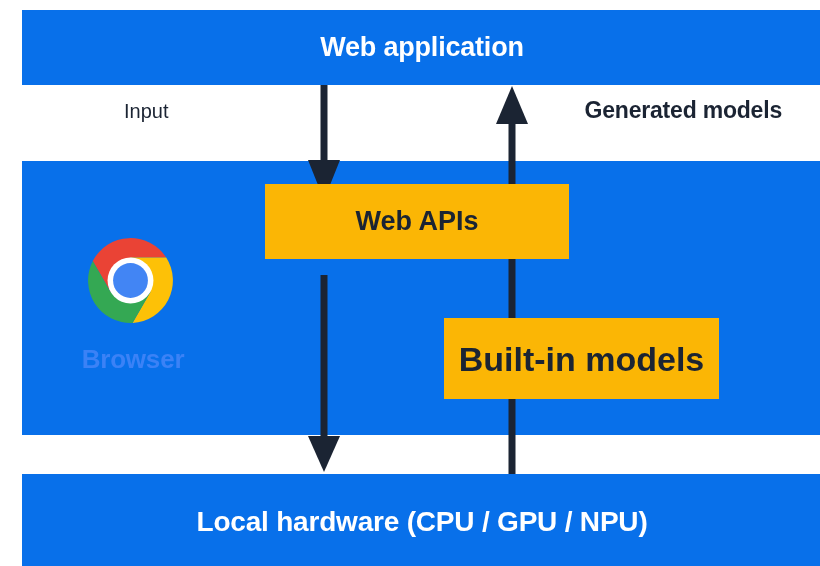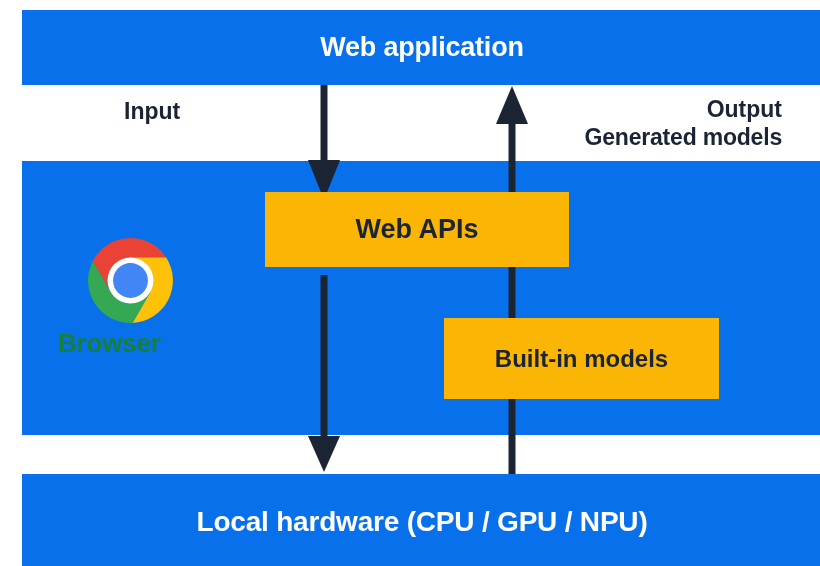--- a/index.html
+++ b/index.html
@@ -35,56 +35,55 @@
   .bar-bottom{left:10px;top:474px;width:800px;height:96px;z-index:0;
     display:flex;align-items:center;justify-content:center;}
   .bar-label{
     color:#fff;font-weight:700;font-size:27px;letter-spacing:-0.2px;
   }
   .io-label{
     position:absolute;z-index:3;
   }
   .io-left{left:112px;top:98px;text-align:left;}
   .io-right{right:50px;top:96px;text-align:right;}
-  .io-title{font-size:23px;font-weight:700;line-height:27px;color:var(--navy);}
+  .io-title{font-size:20px;font-weight:400;line-height:27px;color:var(--navy);}
   .io-value{font-size:23px;font-weight:700;line-height:29px;color:var(--navy);letter-spacing:-0.2px;}
   .arrow-layer{
     position:absolute;left:0;top:0;width:820px;height:566px;z-index:1;
   }
   .ybox{
     position:absolute;z-index:2;
     background:var(--yellow);
     display:flex;flex-direction:column;align-items:center;justify-content:center;
     color:var(--navy);font-weight:700;text-align:center;
   }
-  .ybox-webapis{left:253px;top:192px;width:304px;height:75px;font-size:27px;}
-  .ybox-builtin{left:432px;top:318px;width:275px;height:81px;font-size:24px;line-height:32px;}
+  .ybox-webapis{left:253px;top:184px;width:304px;height:75px;font-size:27px;}
+  .ybox-builtin{left:432px;top:318px;width:275px;height:81px;font-size:34px;line-height:32px;}
   .chrome-logo{
     position:absolute;left:76px;top:238px;width:85px;height:85px;z-index:2;
   }
   .browser-label{
-    position:absolute;left:46px;top:328px;width:150px;z-index:2;
-    color:#15803d;font-weight:700;font-size:26px;letter-spacing:-0.2px;
+    position:absolute;left:46px;top:344px;width:150px;z-index:2;
+    text-align:center;color:#3b82f6;font-weight:700;font-size:26px;letter-spacing:-0.2px;
   }
 </style>
 </head>
 <body>
 
 <div class="stage">
 
   <div class="panel bar-top">
     <div class="bar-label">Web application</div>
   </div>
 
   <div class="io-label io-left">
     <div class="io-title">Input</div>
   </div>
 
   <div class="io-label io-right">
-    <div class="io-title">Output</div>
     <div class="io-value">Generated models</div>
   </div>
 
   <div class="panel bar-mid"></div>
 
   <svg class="arrow-layer" width="820" height="566" viewBox="0 0 820 566" xmlns="http://www.w3.org/2000/svg">
     <g fill="#1B2433" stroke="#1B2433">
       <line x1="312" y1="85" x2="312" y2="163" stroke-width="7"></line>
       <polygon points="296,160 328,160 312,200" stroke="none"></polygon>
       <line x1="312" y1="275" x2="312" y2="439" stroke-width="7"></line>

